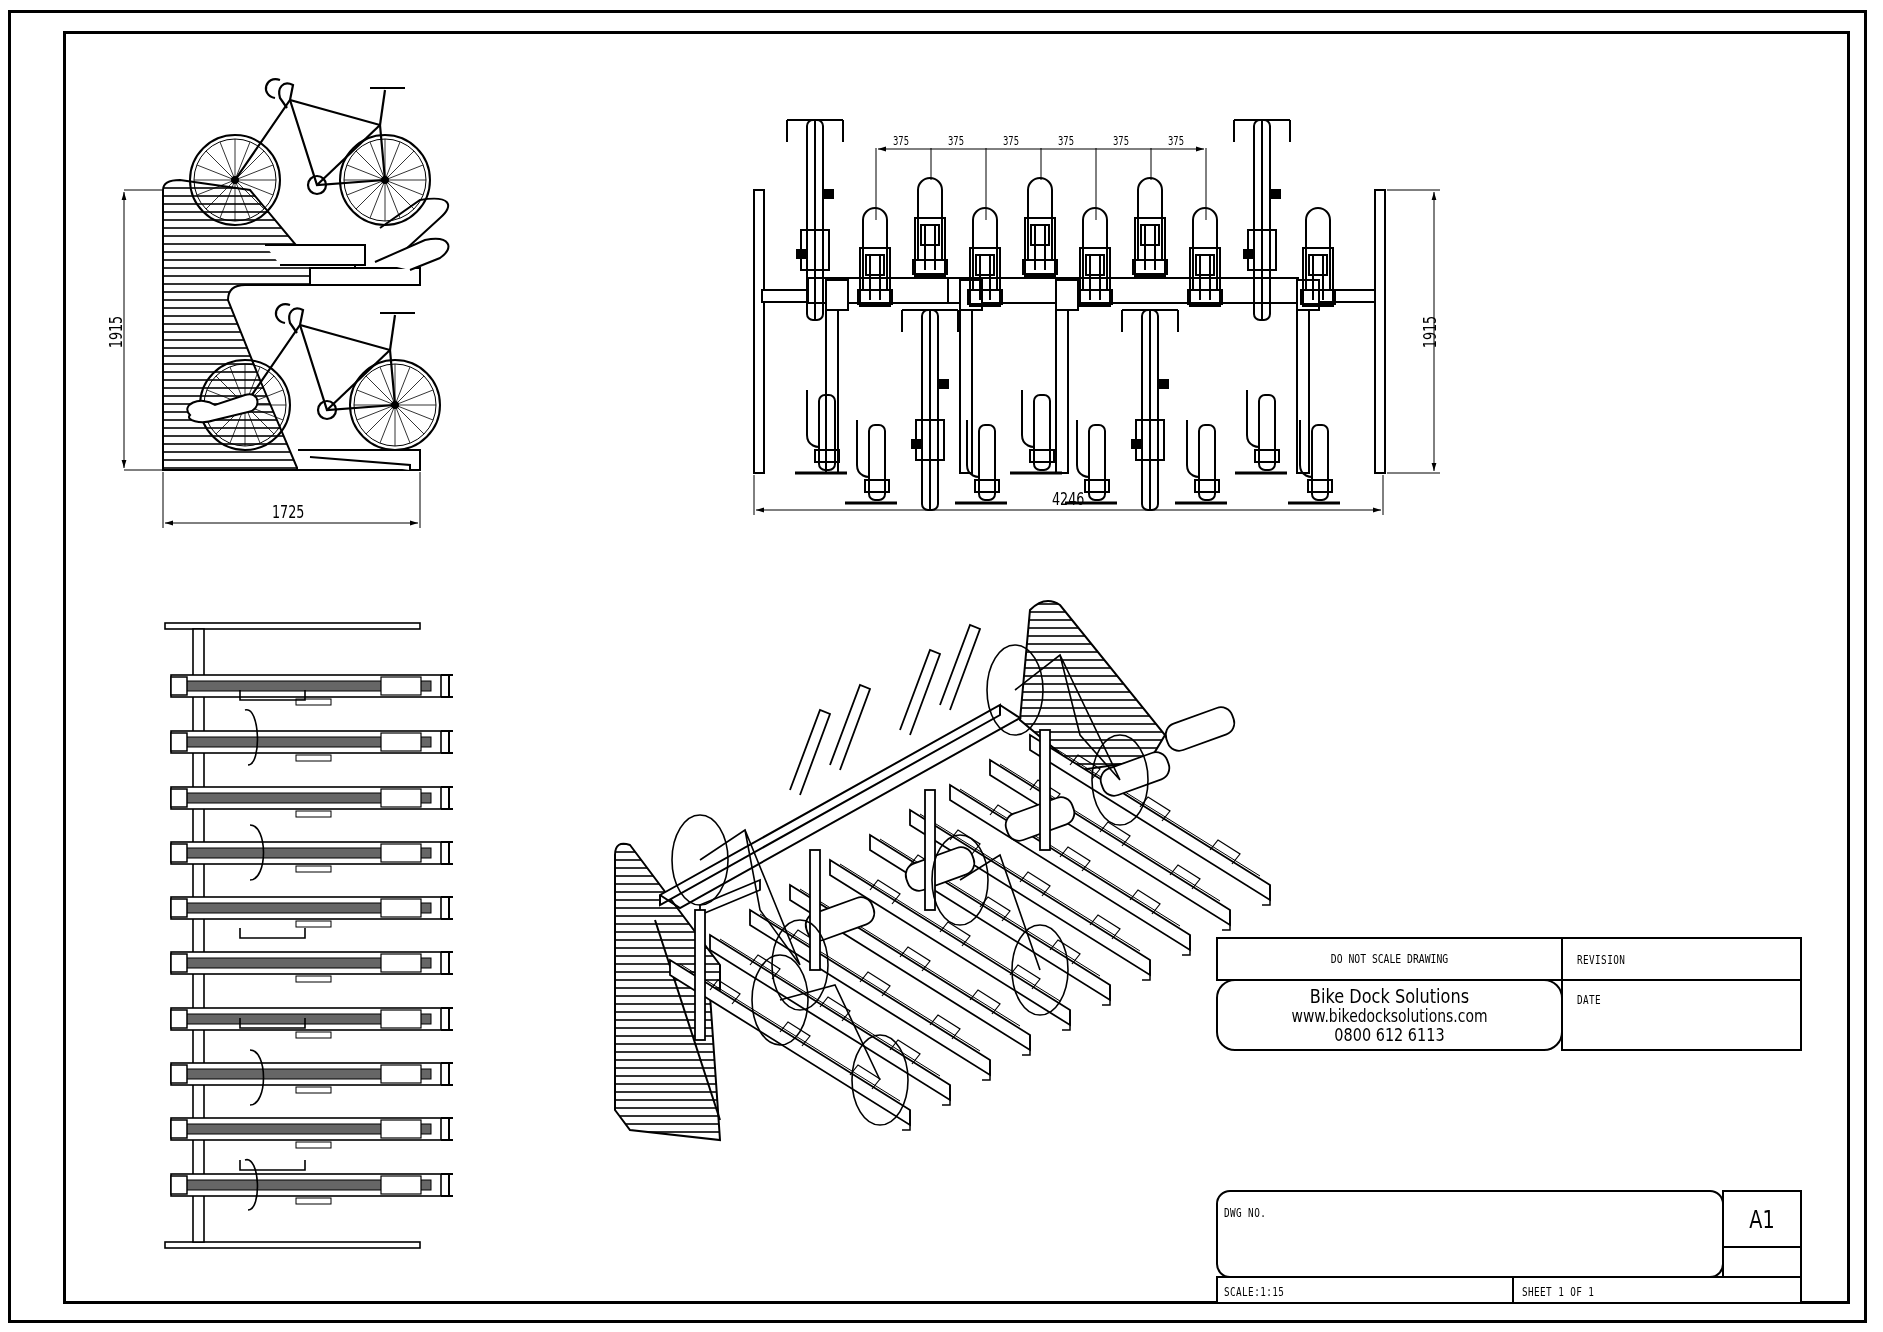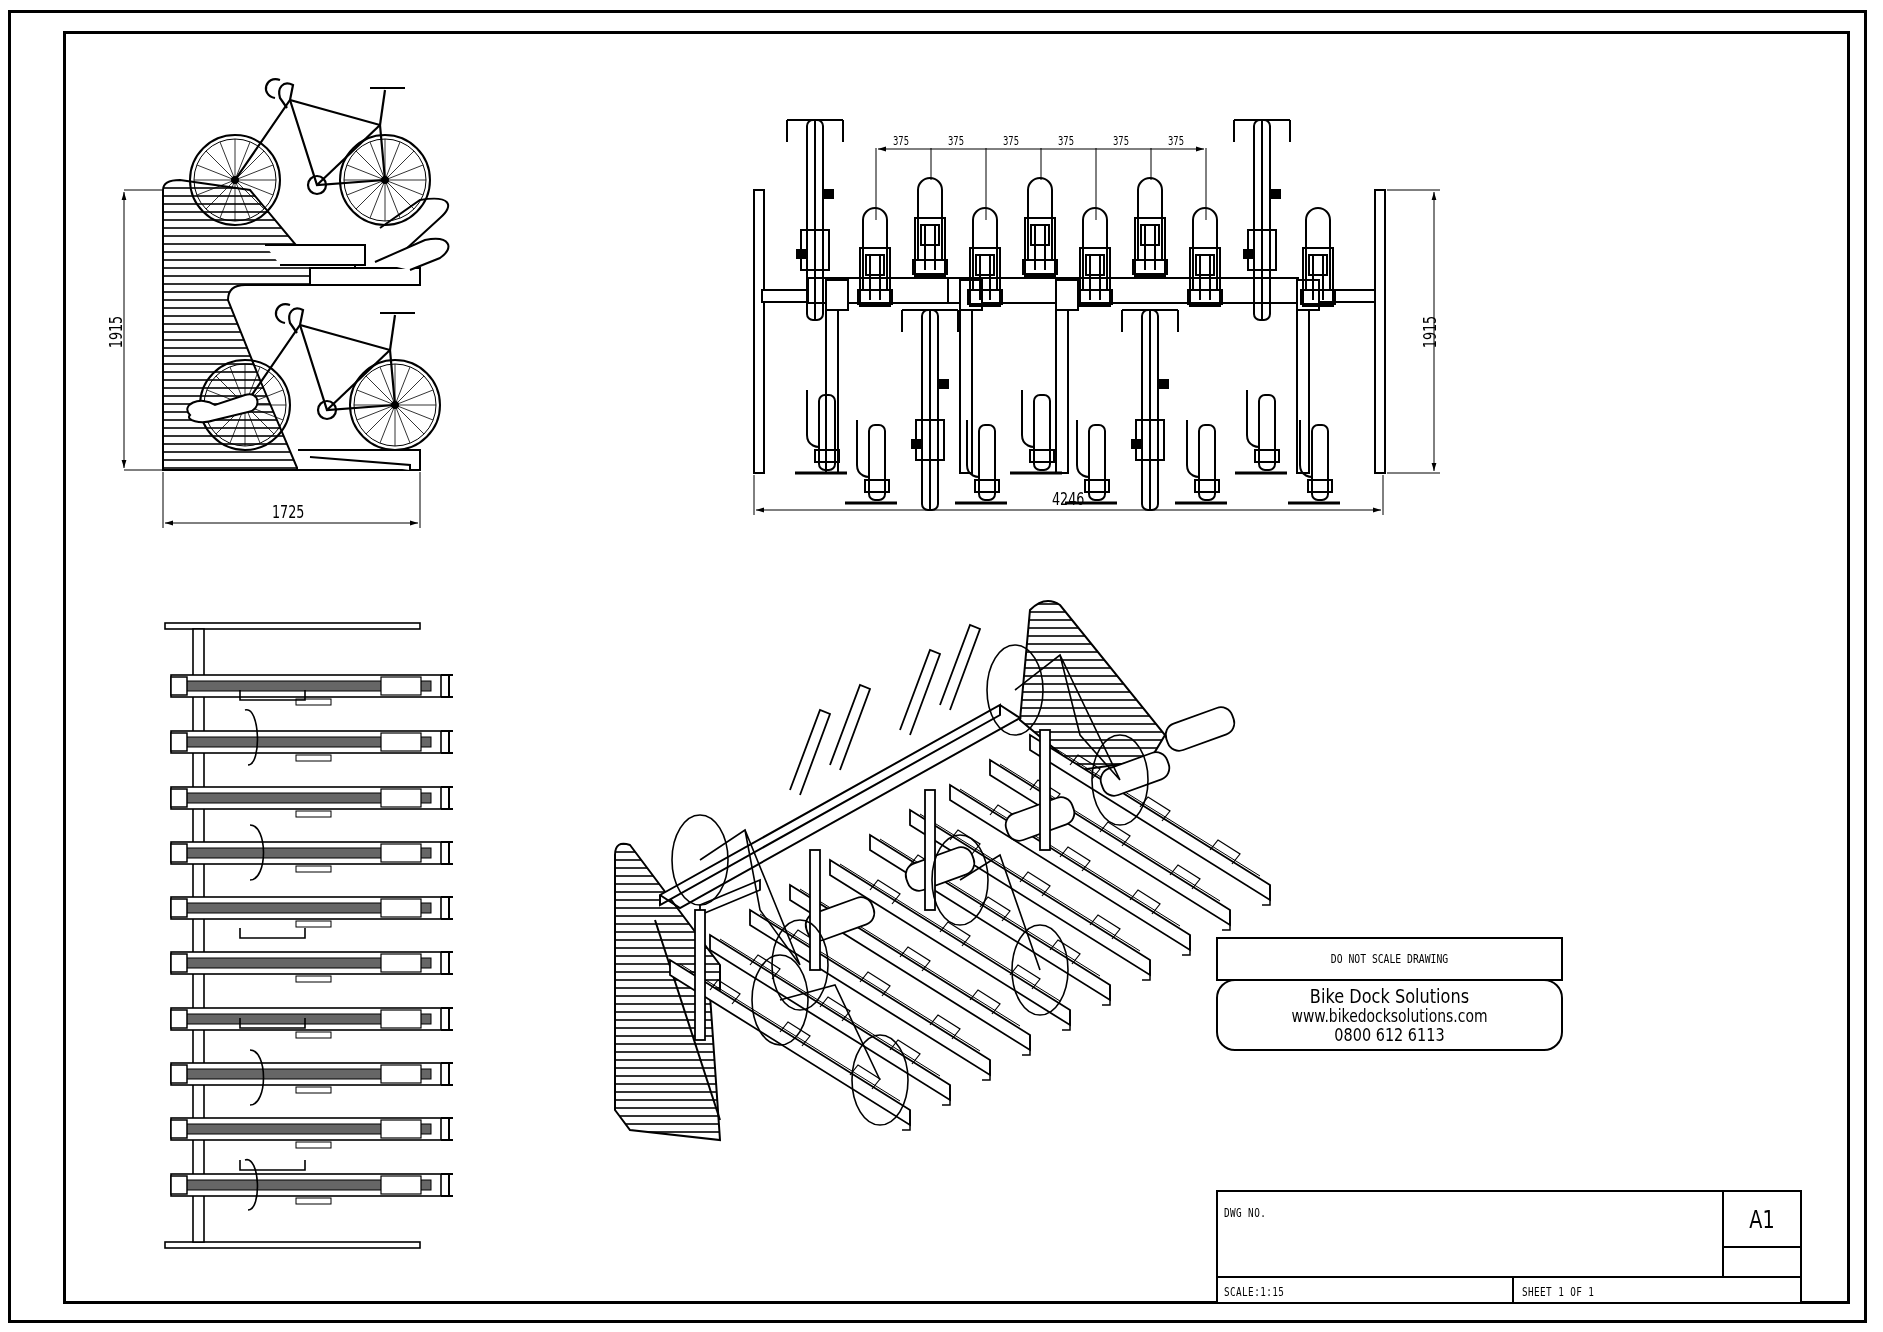--- a/index.html
+++ b/index.html
@@ -288,26 +288,32 @@
 <div class="abs dim-text" style="left:1113px; top:134px; font-size:12px; transform:scaleX(0.7); transform-origin:left;">375</div>
 <div class="abs dim-text" style="left:1168px; top:134px; font-size:12px; transform:scaleX(0.7); transform-origin:left;">375</div>
 
 <div class="abs dim-text" style="left:1052px; top:489px; font-size:17px; transform:scaleX(0.75); transform-origin:left;">4246</div>
 <div class="abs dim-text" style="left:1408px; top:322px; font-size:17px; transform:rotate(-90deg) scaleX(0.75); transform-origin:center;">1915</div>
 
 <div class="tb">
   <div class="tb-cell" style="left:0; top:0; width:347px; height:44px;">
     <div class="tb-center" style="top:12px; font-family:'DejaVu Sans Mono', monospace; font-size:13px; transform:scaleX(0.75);">DO NOT SCALE DRAWING</div>
   </div>
+  <div class="tb-cell" style="left:345px; top:0; width:241px; height:44px;">
+    <div class="tb-label" style="left:14px; top:14px;">REVISION</div>
+  </div>
   <div class="tb-cell" style="left:0; top:42px; width:347px; height:72px;border-radius:19px;">
     <div class="tb-center" style="top:4px; font-size:19px; transform:scaleX(0.85);">Bike Dock Solutions</div>
     <div class="tb-center" style="top:25px; font-size:17px; transform:scaleX(0.82);">www.bikedocksolutions.com</div>
     <div class="tb-center" style="top:44px; font-size:17px; transform:scaleX(0.85);">0800 612 6113</div>
   </div>
-  <div class="tb-cell" style="left:0; top:253px; width:508px; height:88px;">
+  <div class="tb-cell" style="left:345px; top:42px; width:241px; height:72px;">
+    <div class="tb-label" style="left:14px; top:12px;">DATE</div>
+  </div>
+  <div class="tb-cell" style="left:0; top:253px; width:508px; height:88px;border-radius:14px;">
     <div class="tb-label" style="left:6px; top:14px;">DWG NO.</div>
   </div>
   <div class="tb-cell" style="left:506px; top:253px; width:80px; height:58px;">
     <div class="tb-center" style="top:14px; font-size:24px; transform:scaleX(0.8);">A1</div>
   </div>
   <div class="tb-cell" style="left:506px; top:309px; width:80px; height:32px;"></div>
   <div class="tb-cell" style="left:0; top:339px; width:298px; height:28px;text-decoration:underline;">
     <div class="tb-label" style="left:6px; top:7px;">SCALE:1:15</div>
   </div>
   <div class="tb-cell" style="left:296px; top:339px; width:290px; height:28px;text-align:center;">

